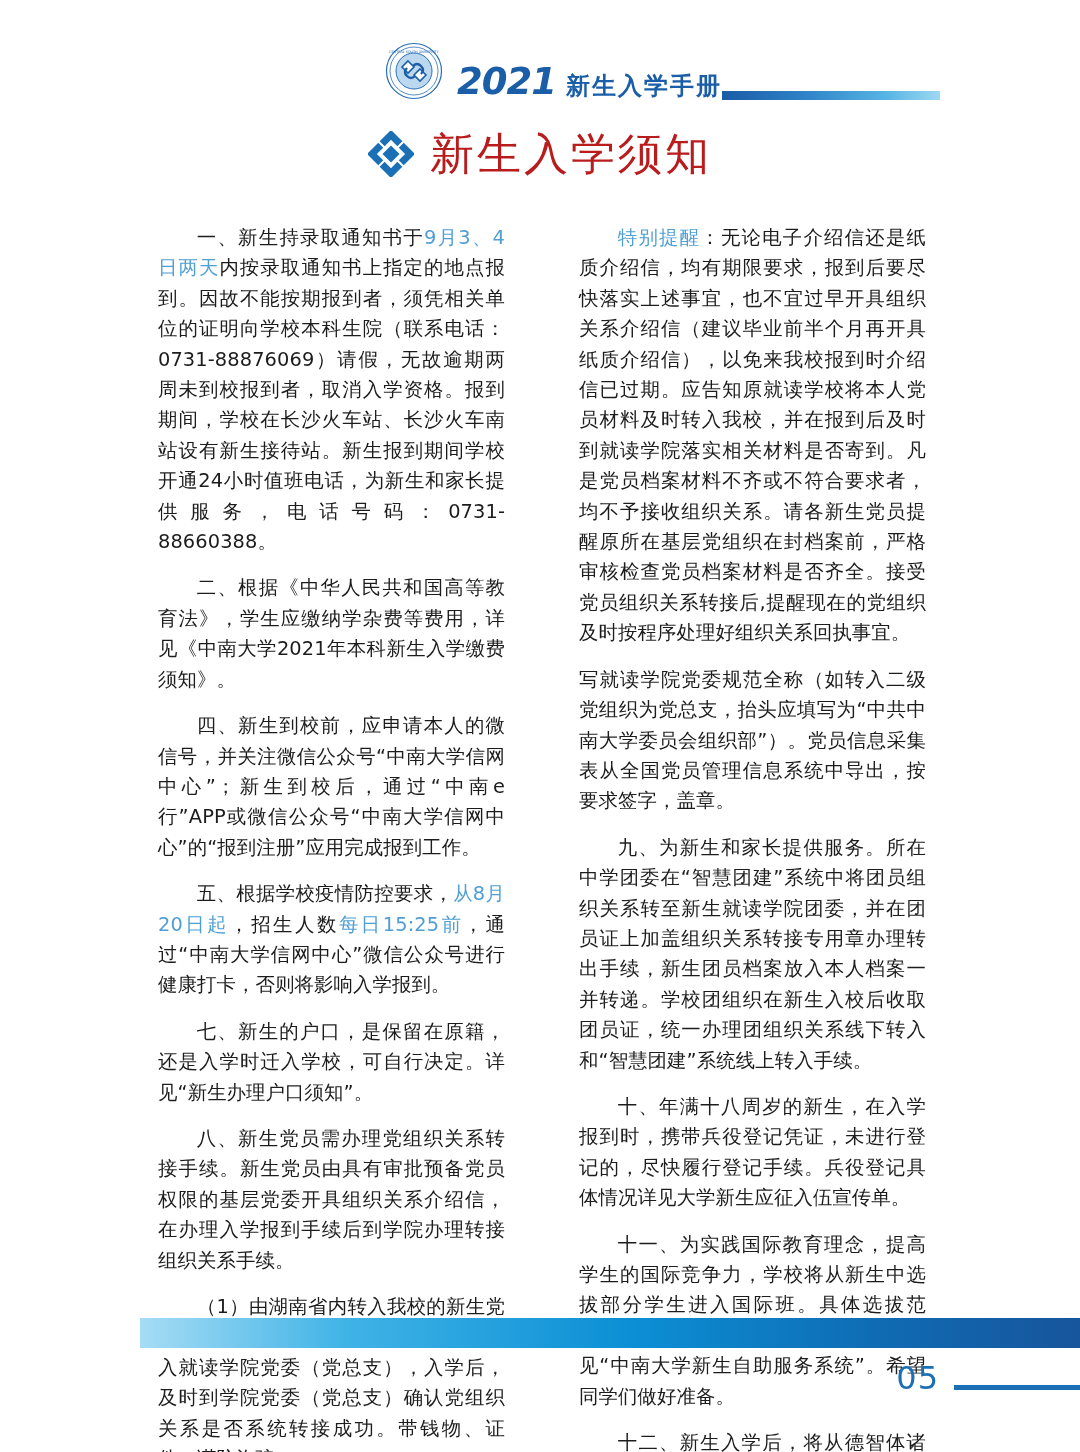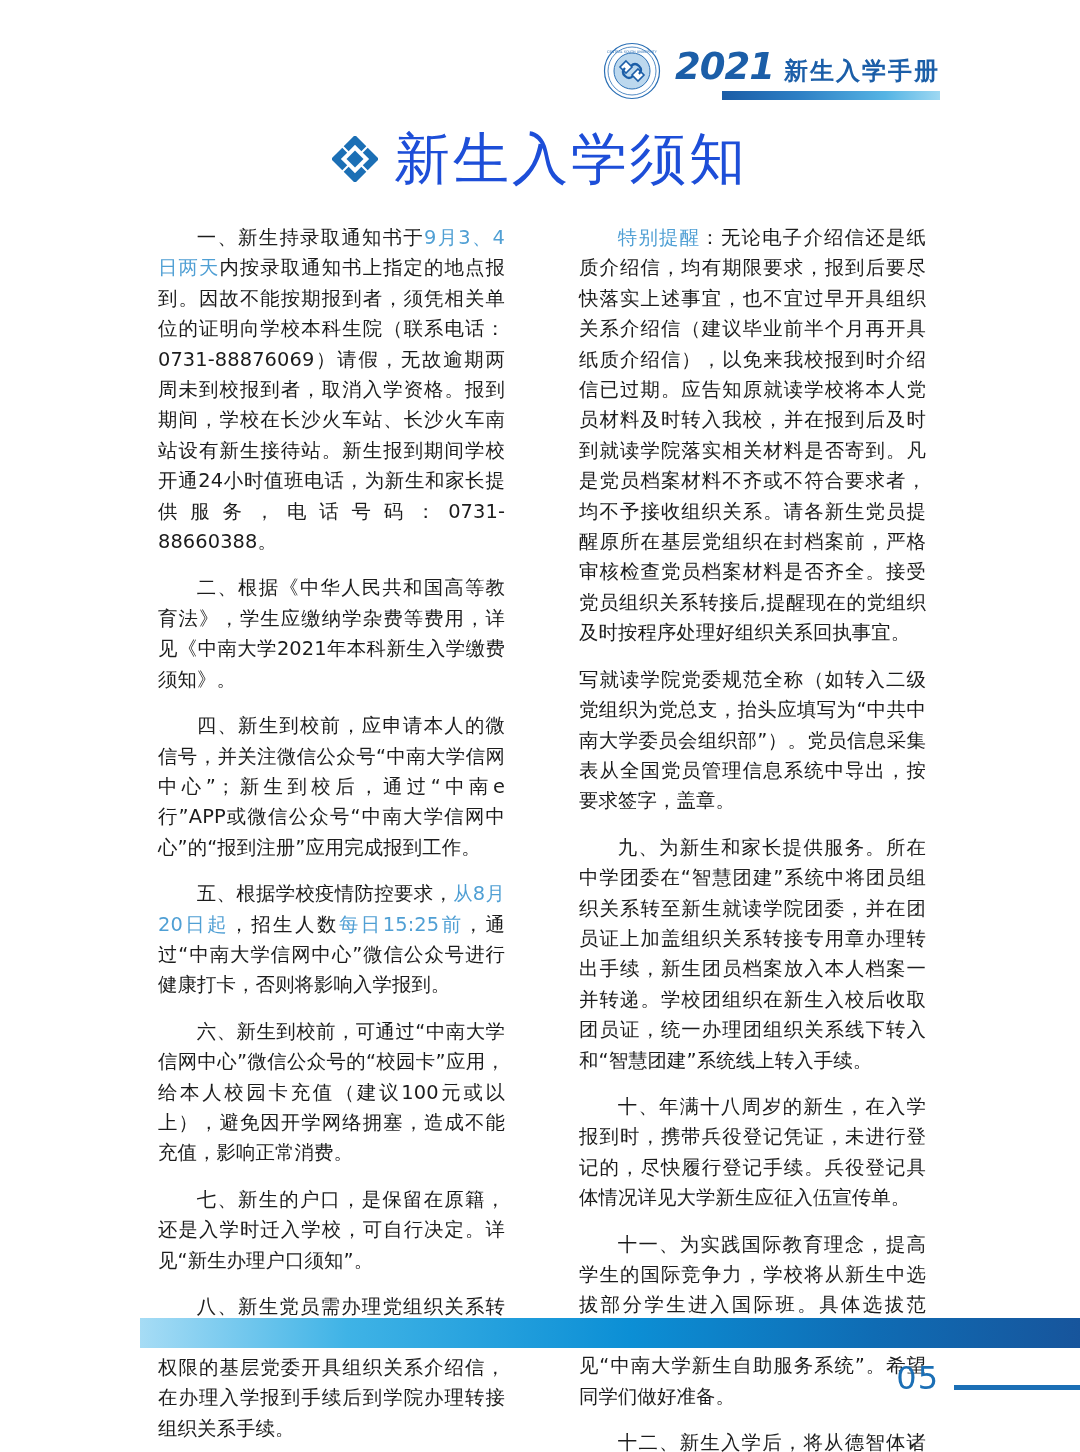--- a/index.html
+++ b/index.html
@@ -28,21 +28,21 @@
     width: 58px;
     height: 58px;
     position: relative;
     flex: 0 0 auto;
     margin-right: 14px;
   }
   .crest svg { display: block; }
 
   .header-text-wrap {
     display: flex;
-    flex-direction: column;
+    flex-direction: row;
     align-items: flex-start;
   }
   .header-line {
     display: flex;
     align-items: baseline;
     white-space: nowrap;
   }
   .header-year {
     font-family: "DejaVu Sans", sans-serif;
     font-weight: bold;
@@ -81,22 +81,22 @@
   }
   .title-icon {
     width: 46px;
     height: 46px;
     margin-right: 16px;
     flex: 0 0 auto;
   }
   .title-icon svg { display: block; }
   .title-text {
     font-family: "DejaVu Sans", sans-serif;
-    font-size: 56px;
-    color: #1d4ed8;
+    font-size: 44px;
+    color: #b91c1c;
     letter-spacing: 3px;
     line-height: 1;
     white-space: nowrap;
   }
 
   
   .columns {
     position: absolute;
     top: 207px;
     left: 142px;
@@ -198,21 +198,20 @@
   </div>
   <div class="title-text">新生入学须知</div>
 </div>
 
 <div class="columns">
   <div class="col" id="left-col">
       <p class="para"><span>一、新生持录取通知书于</span><span class="hl">9月3、4日两天</span><span>内按录取通知书上指定的地点报到。因故不能按期报到者，须凭相关单位的证明向学校本科生院（联系电话：0731-88876069）请假，无故逾期两周未到校报到者，取消入学资格。报到期间，学校在长沙火车站、长沙火车南站设有新生接待站。新生报到期间学校开通24小时值班电话，为新生和家长提供服务，电话号码：0731-88660388。</span></p>
       <p class="para"><span>二、根据《中华人民共和国高等教育法》，学生应缴纳学杂费等费用，详见《中南大学2021年本科新生入学缴费须知》。</span></p>
       <p class="para"><span>四、新生到校前，应申请本人的微信号，并关注微信公众号“中南大学信网中心”；新生到校后，通过“中南e行”APP或微信公众号“中南大学信网中心”的“报到注册”应用完成报到工作。</span></p>
       <p class="para"><span>五、根据学校疫情防控要求，</span><span class="hl">从8月20日起</span><span>，招生人数</span><span class="hl">每日15:25前</span><span>，通过“中南大学信网中心”微信公众号进行健康打卡，否则将影响入学报到。</span></p>
-      <p class="para"><span>六、新生到校前，可通过“中南大学信网中心”微信公众号的“校园卡”应用，给本人校园卡充值（建议100元或以上），避免因开学网络拥塞，造成不能充值，影响正常消费。</span></p>
       <p class="para"><span>七、新生的户口，是保留在原籍，还是入学时迁入学校，可自行决定。详见“新生办理户口须知”。</span></p>
       <p class="para"><span>八、新生党员需办理党组织关系转接手续。新生党员由具有审批预备党员权限的基层党委开具组织关系介绍信，在办理入学报到手续后到学院办理转接组织关系手续。</span></p>
       <p class="para"><span>（1）由湖南省内转入我校的新生党员，直接通过全国党员管理信息系统转入就读学院党委（党总支），入学后，及时到学院党委（党总支）确认党组织关系是否系统转接成功。带钱物、证件，谨防诈骗。</span></p>
     </div>
   <div class="col" id="right-col">
       <p class="para"><span class="hl">特别提醒</span><span>：无论电子介绍信还是纸质介绍信，均有期限要求，报到后要尽快落实上述事宜，也不宜过早开具组织关系介绍信（建议毕业前半个月再开具纸质介绍信），以免来我校报到时介绍信已过期。应告知原就读学校将本人党员材料及时转入我校，并在报到后及时到就读学院落实相关材料是否寄到。凡是党员档案材料不齐或不符合要求者，均不予接收组织关系。请各新生党员提醒原所在基层党组织在封档案前，严格审核检查党员档案材料是否齐全。接受党员组织关系转接后,提醒现在的党组织及时按程序处理好组织关系回执事宜。</span></p>
       <p class="para noindent"><span>写就读学院党委规范全称（如转入二级党组织为党总支，抬头应填写为“中共中南大学委员会组织部”）。党员信息采集表从全国党员管理信息系统中导出，按要求签字，盖章。</span></p>
       <p class="para"><span>九、为新生和家长提供服务。所在中学团委在“智慧团建”系统中将团员组织关系转至新生就读学院团委，并在团员证上加盖组织关系转接专用章办理转出手续，新生团员档案放入本人档案一并转递。学校团组织在新生入校后收取团员证，统一办理团组织关系线下转入和“智慧团建”系统线上转入手续。</span></p>
       <p class="para"><span>十、年满十八周岁的新生，在入学报到时，携带兵役登记凭证，未进行登记的，尽快履行登记手续。兵役登记具体情况详见大学新生应征入伍宣传单。</span></p>
       <p class="para"><span>十一、为实践国际教育理念，提高学生的国际竞争力，学校将从新生中选拔部分学生进入国际班。具体选拔范围、招生人数、选拔程序等事项请参见“中南大学新生自助服务系统”。希望同学们做好准备。</span></p>

